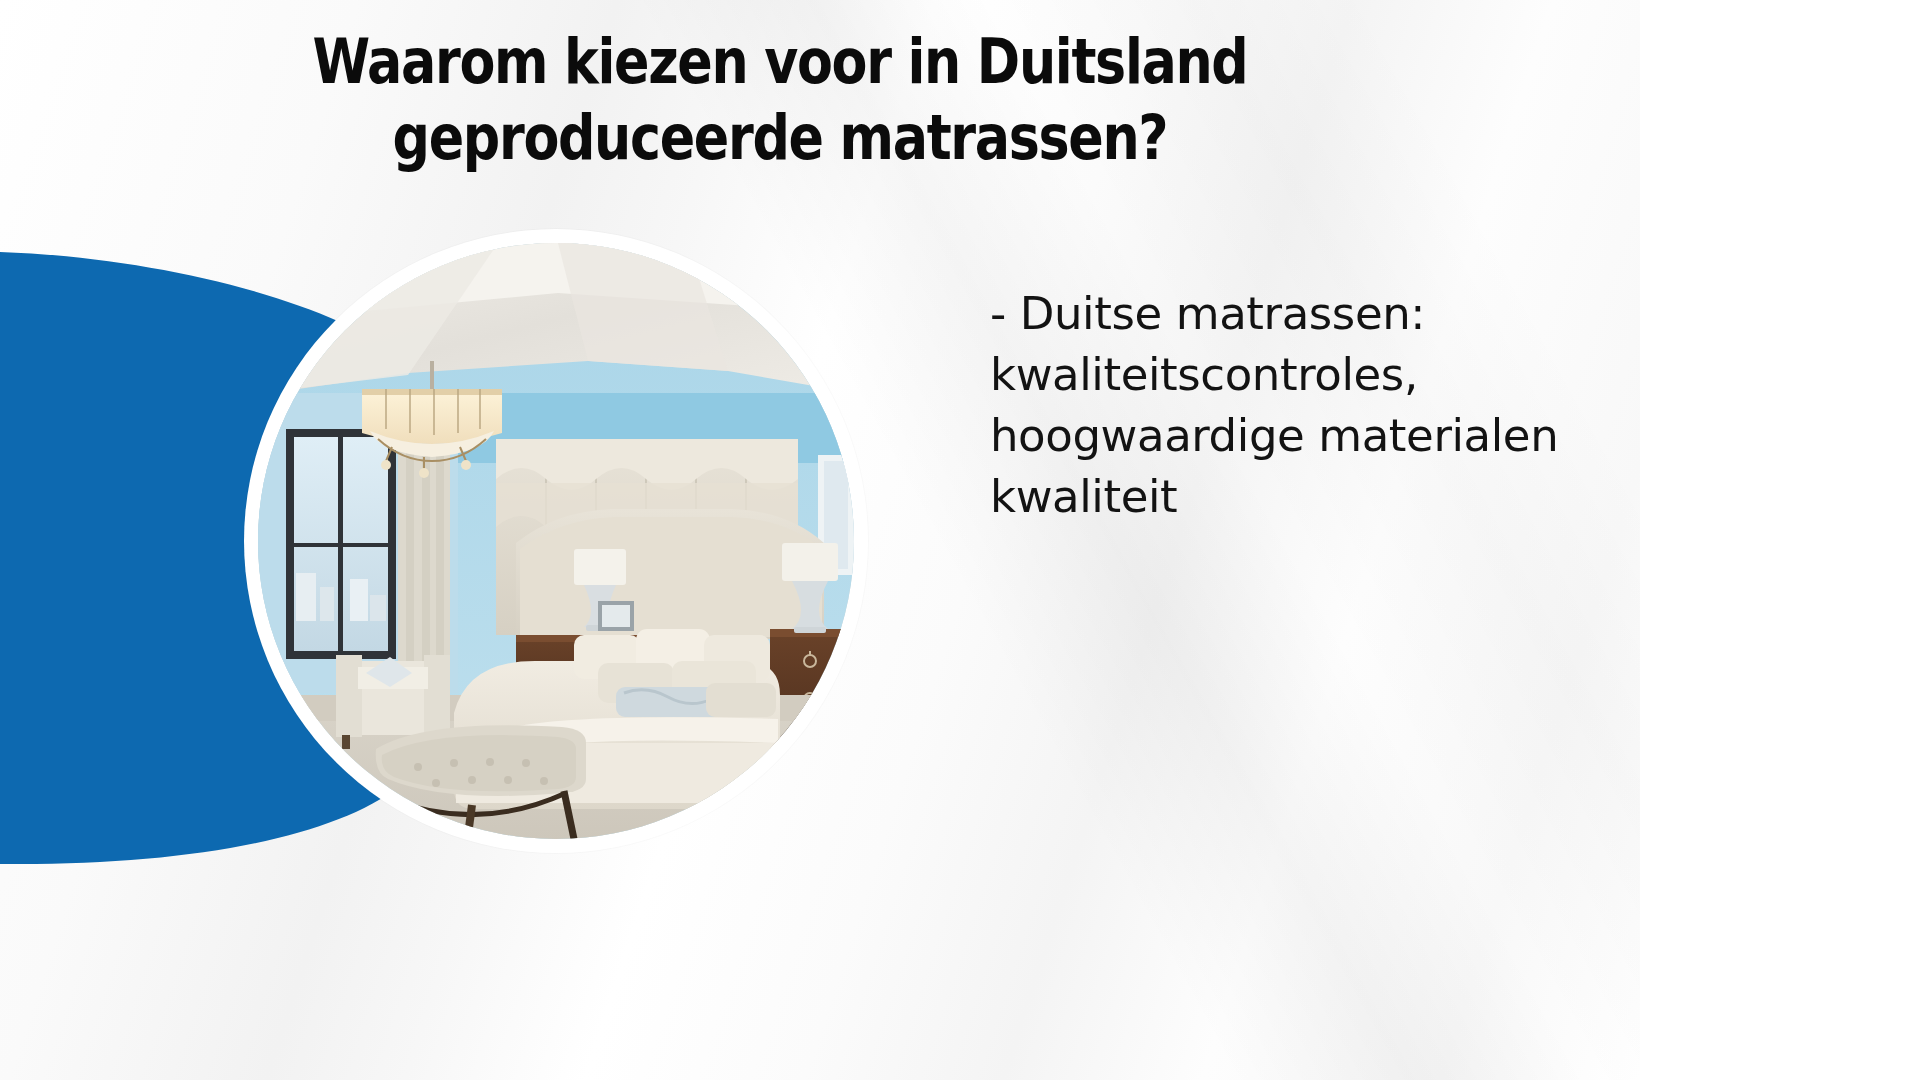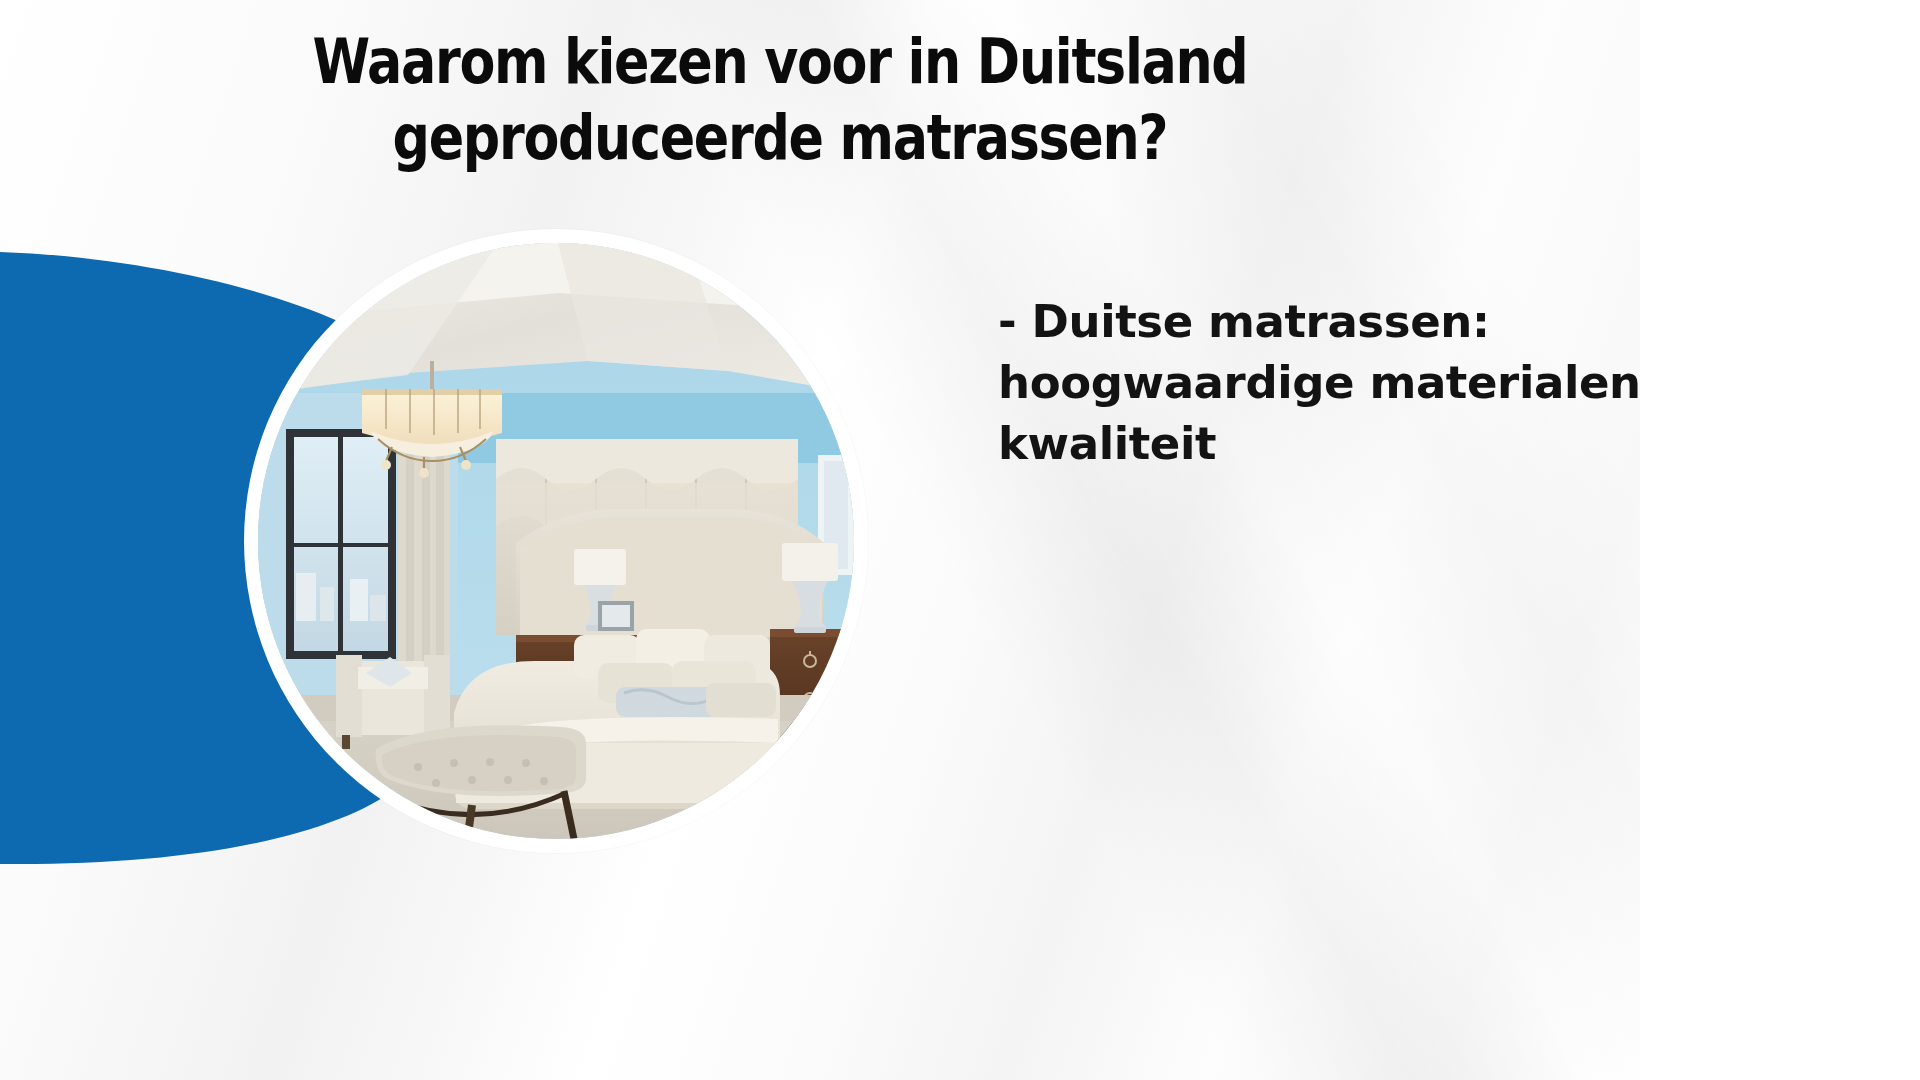--- a/index.html
+++ b/index.html
@@ -108,23 +108,23 @@
 
   
   .body-copy {
     position: absolute;
     left: 990px;
     top: 283px;
     width: 820px;
     z-index: 6;
   }
   .body-copy p {
-    margin: 8px;
+    margin: 0;
     font-family: "DejaVu Sans", sans-serif;
-    font-weight: 700;
+    font-weight: 400;
     font-size: 45px;
     line-height: 61px;
     color: #131313;
     letter-spacing: -0.4px;
   }
   .body-copy p .ln { display: block; }
 
   
   .logo-box {
     position: absolute;
@@ -363,20 +363,21 @@
 
         <path d="M214,562 l-4,30" stroke="#4a3826" stroke-width="8" fill="none"></path>
         <path d="M512,556 l4,34" stroke="#4a3826" stroke-width="8" fill="none"></path>
       </svg>
     </div>
   </div>
 
   <div class="body-copy">
     <p>
       <span class="ln">- Duitse matrassen:</span>
+      <span class="ln">kwaliteitscontroles,</span>
       <span class="ln">hoogwaardige materialen</span>
       <span class="ln">kwaliteit</span>
     </p>
   </div>
 
   <div class="logo-box">
     <div class="logo-row">
       <svg class="logo-mark" viewBox="0 0 34 30">
         <rect x="2" y="4" width="26" height="6" rx="2" fill="#ffffff" stroke="#2c74b3" stroke-width="1.4"></rect>
         <rect x="2" y="12" width="26" height="6" rx="2" fill="#ffffff" stroke="#2c74b3" stroke-width="1.4"></rect>

